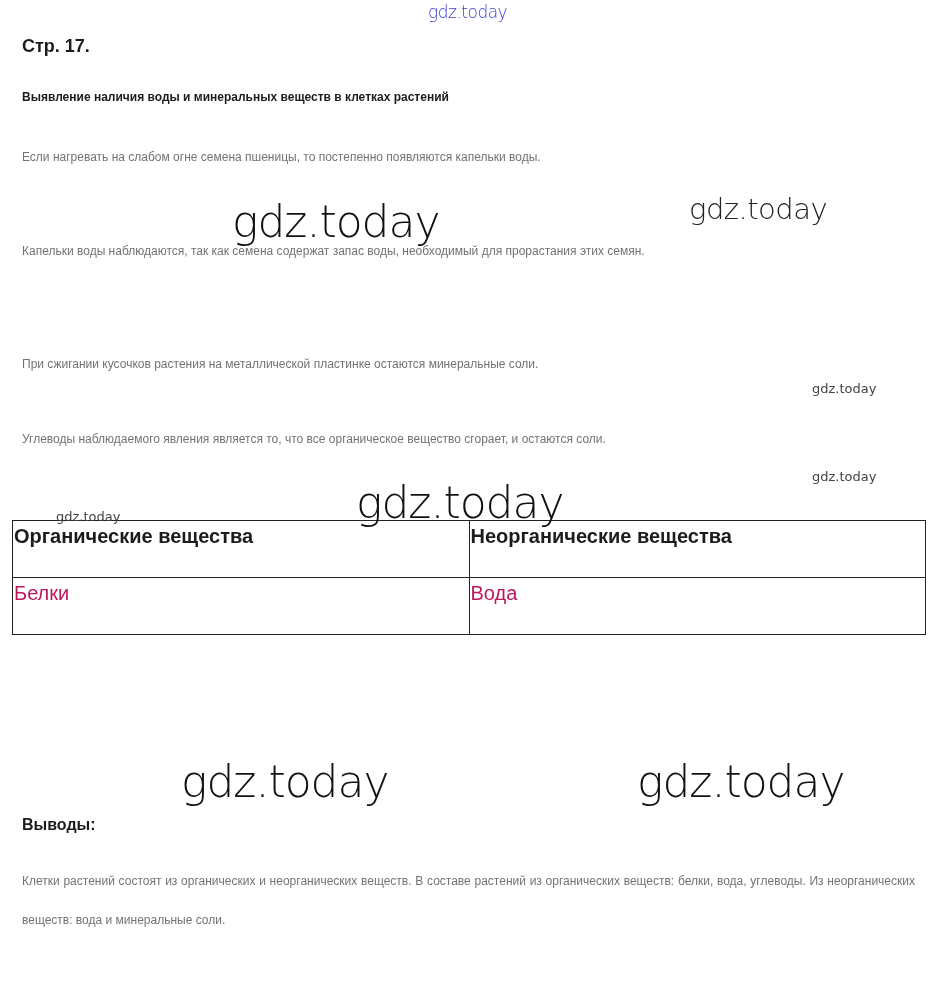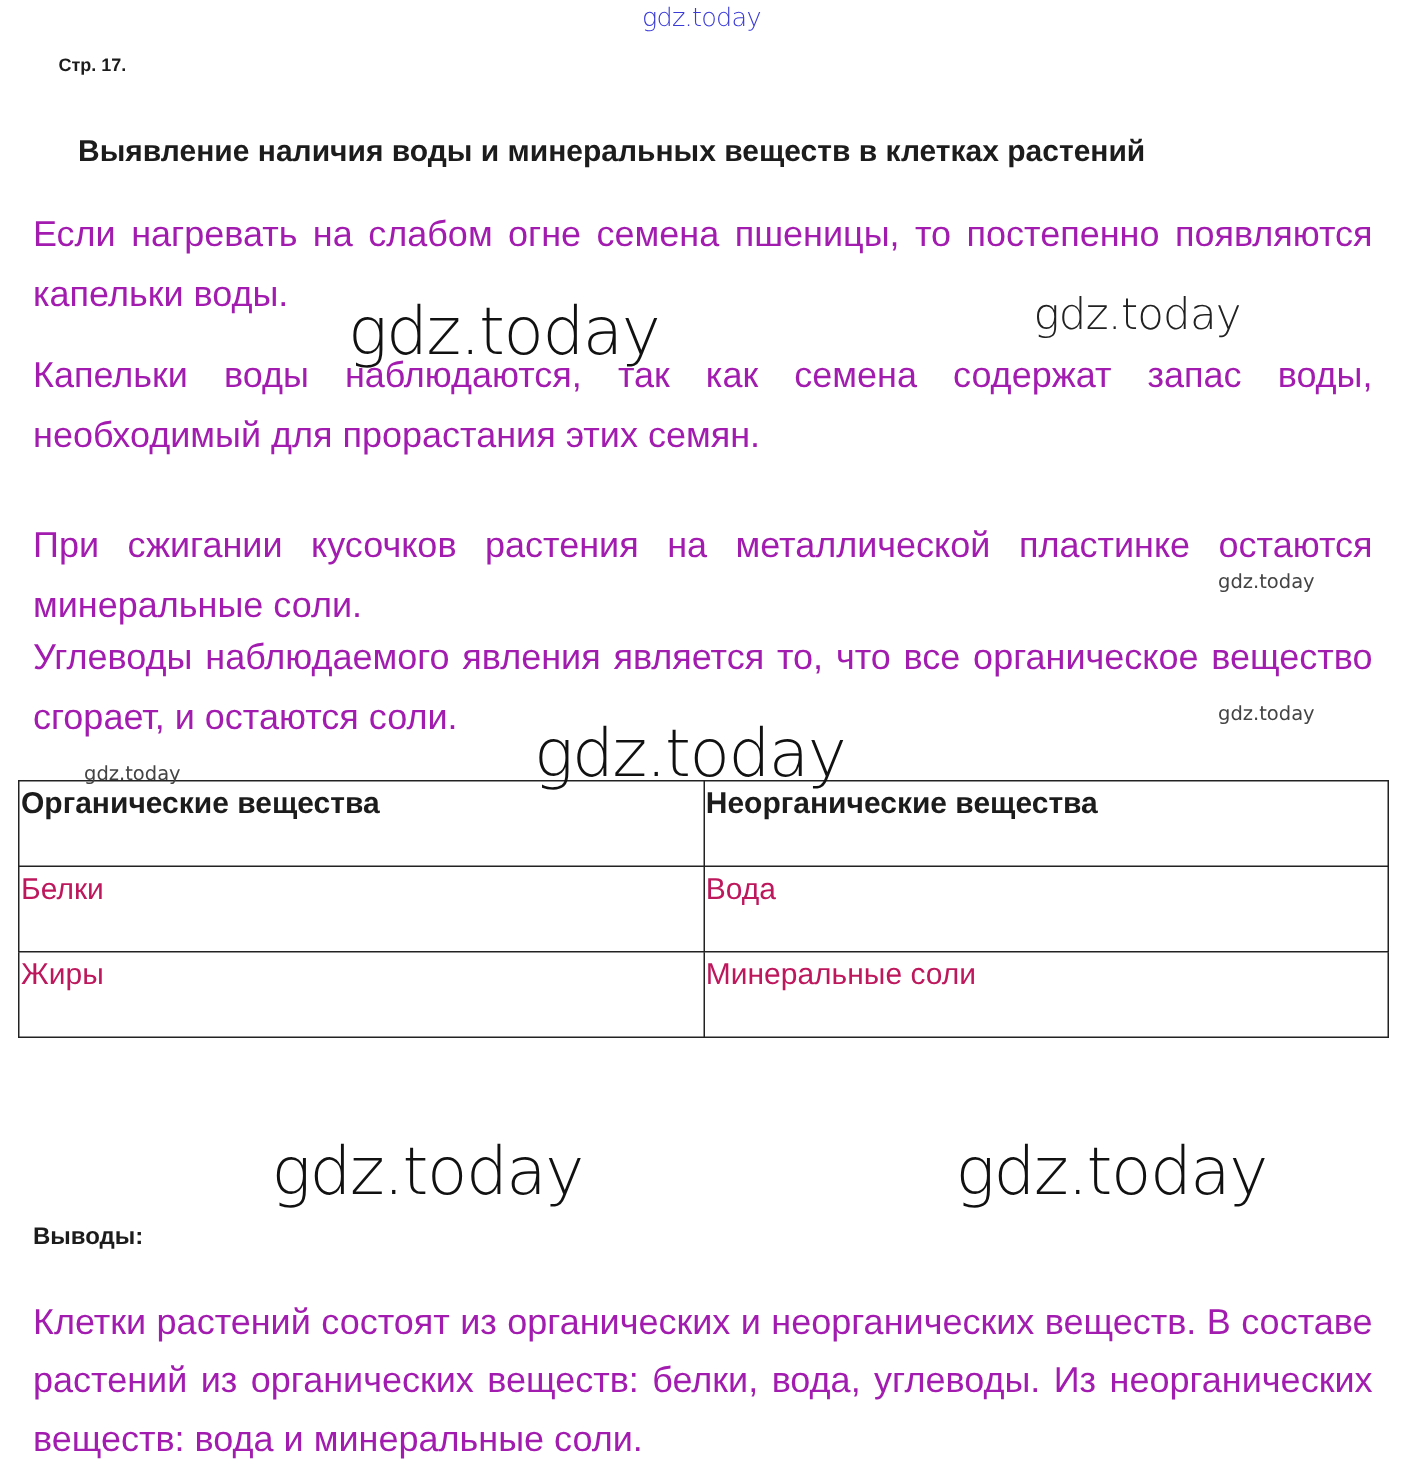--- a/index.html
+++ b/index.html
@@ -1,24 +1,24 @@
 <!DOCTYPE html>
 <html><head>
 <meta charset="utf-8">
 <style>
   html, body { margin: 0; padding: 0; background: #ffffff; }
   body { width: 940px; height: 982px; position: relative; overflow: hidden;
          font-family: "Liberation Sans", sans-serif; color: #1c1c1c; }
   .abs { position: absolute; }
   .wm-top { left: 428px; top: 2px; font-size: 17px; color: #3a3ad8; letter-spacing: -0.5px;
             font-family: "DejaVu Sans", sans-serif; font-weight: 300; }
-  .page-num { left: 22px; top: 36px; font-size: 12px; font-weight: bold; margin-left: 17px; }
-  .title { left: 22px; top: 90px; font-size: 20px; font-weight: bold; margin-left: 30px; }
-  .para { left: 22px; width: 893px; font-size: 24px; line-height: 40px; text-align: justify;
-          text-align-last: left; color: #a21caf; }
+  .page-num { left: 22px; top: 36px; font-size: 18px; font-weight: bold; }
+  .title { left: 22px; top: 90px; font-size: 12px; font-weight: bold; }
+  .para { left: 22px; width: 893px; font-size: 12px; line-height: 40px; text-align: justify;
+          text-align-last: left; color: #737373; }
   .p1 { top: 137px; }
   .p2 { top: 231px; }
   .p3 { top: 344px; }
   .p4 { top: 419px; }
   .wm-big { font-family: "DejaVu Sans", sans-serif; font-weight: 200; color: #111;
             font-size: 44px; letter-spacing: -1px; }
   .wm-mid { font-family: "DejaVu Sans", sans-serif; font-weight: 200; color: #222;
             font-size: 29px; letter-spacing: -0.5px; }
   .wm-small { font-family: "DejaVu Sans", sans-serif; color: #444; font-size: 13px; }
   table.t { position: absolute; left: 12px; top: 520px; width: 914px; border-collapse: collapse; }
@@ -46,24 +46,20 @@
 <table class="t">
   <tbody>
       <tr>
     <th>Органические вещества</th>
     <th>Неорганические вещества</th>
   </tr>
   <tr>
     <td>Белки</td>
     <td>Вода</td>
   </tr>
-  <tr>
-    <td>Жиры</td>
-    <td>Минеральные соли</td>
-  </tr>
 </tbody>
   </table>
 
 <div class="abs conc-title">Выводы:</div>
 <div class="abs para p5">Клетки растений состоят из органических и неорганических веществ. В составе растений из органических веществ: белки, вода, углеводы. Из неорганических веществ: вода и минеральные соли.</div>
 
 <div class="abs wm-big" style="left:232px; top:196px;">gdz.today</div>
 <div class="abs wm-mid" style="left:689px; top:192px;">gdz.today</div>
 <div class="abs wm-small" style="left:812px; top:381px;">gdz.today</div>
 <div class="abs wm-small" style="left:812px; top:469px;">gdz.today</div>

